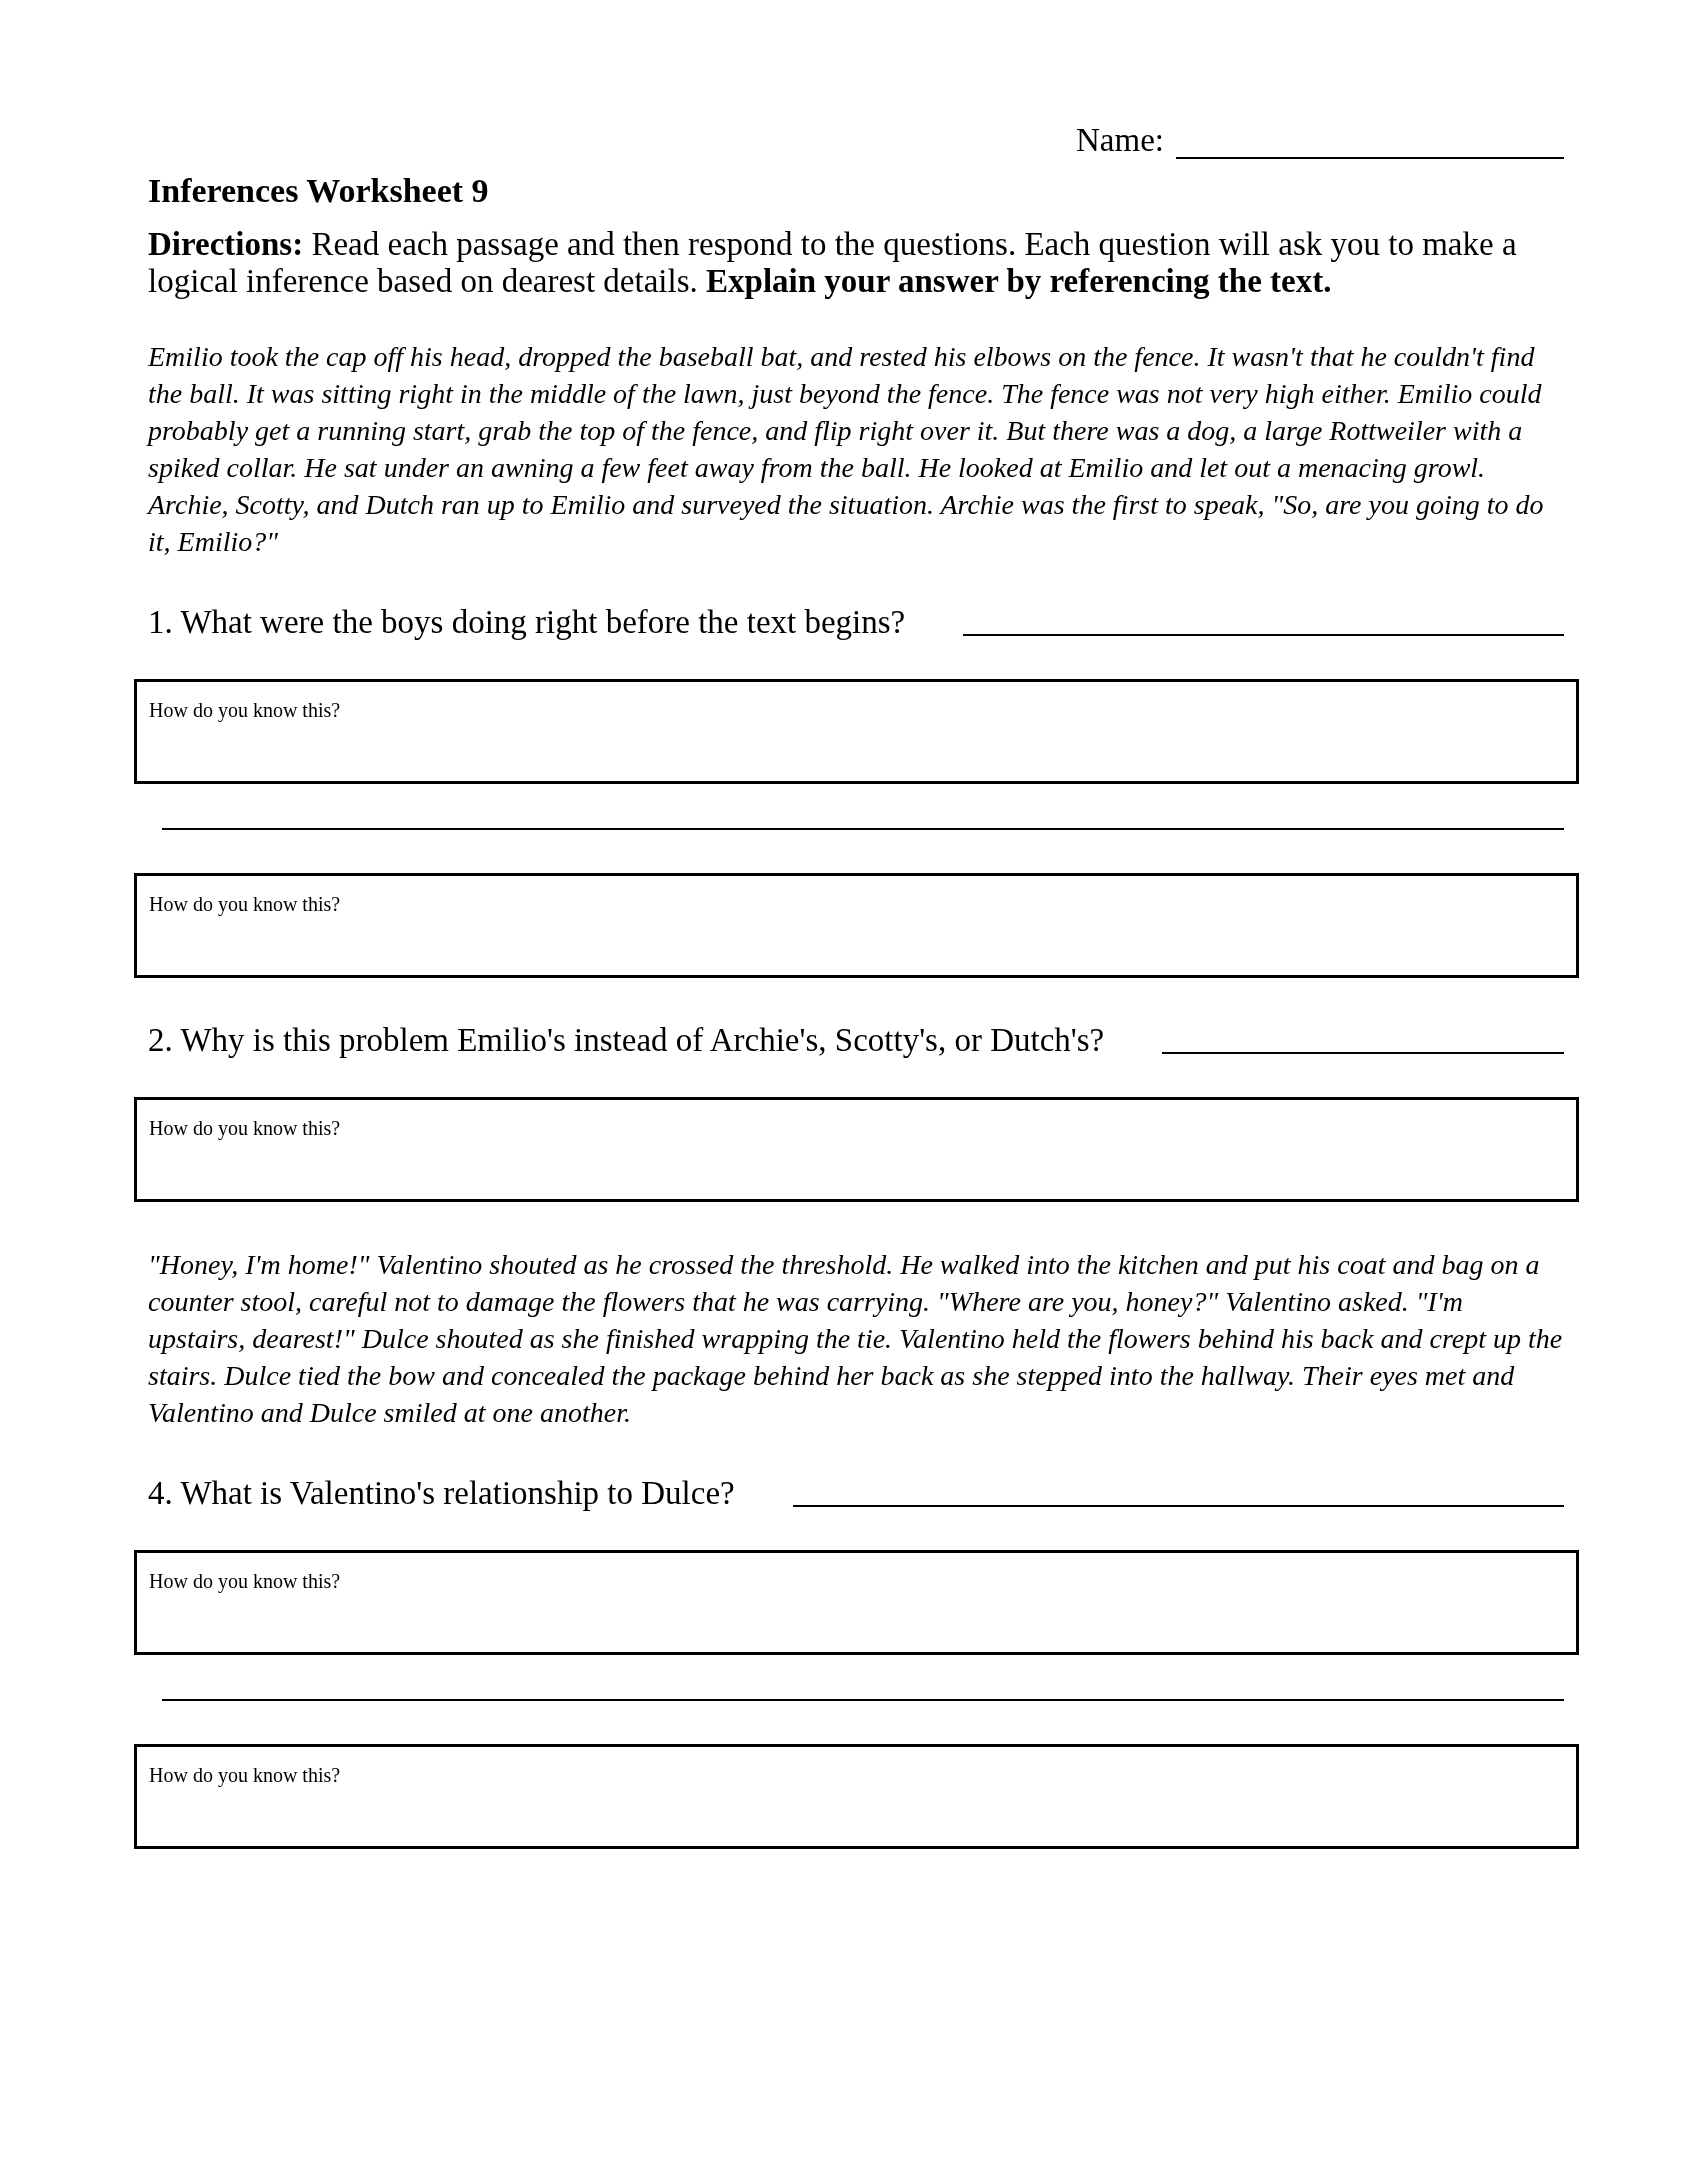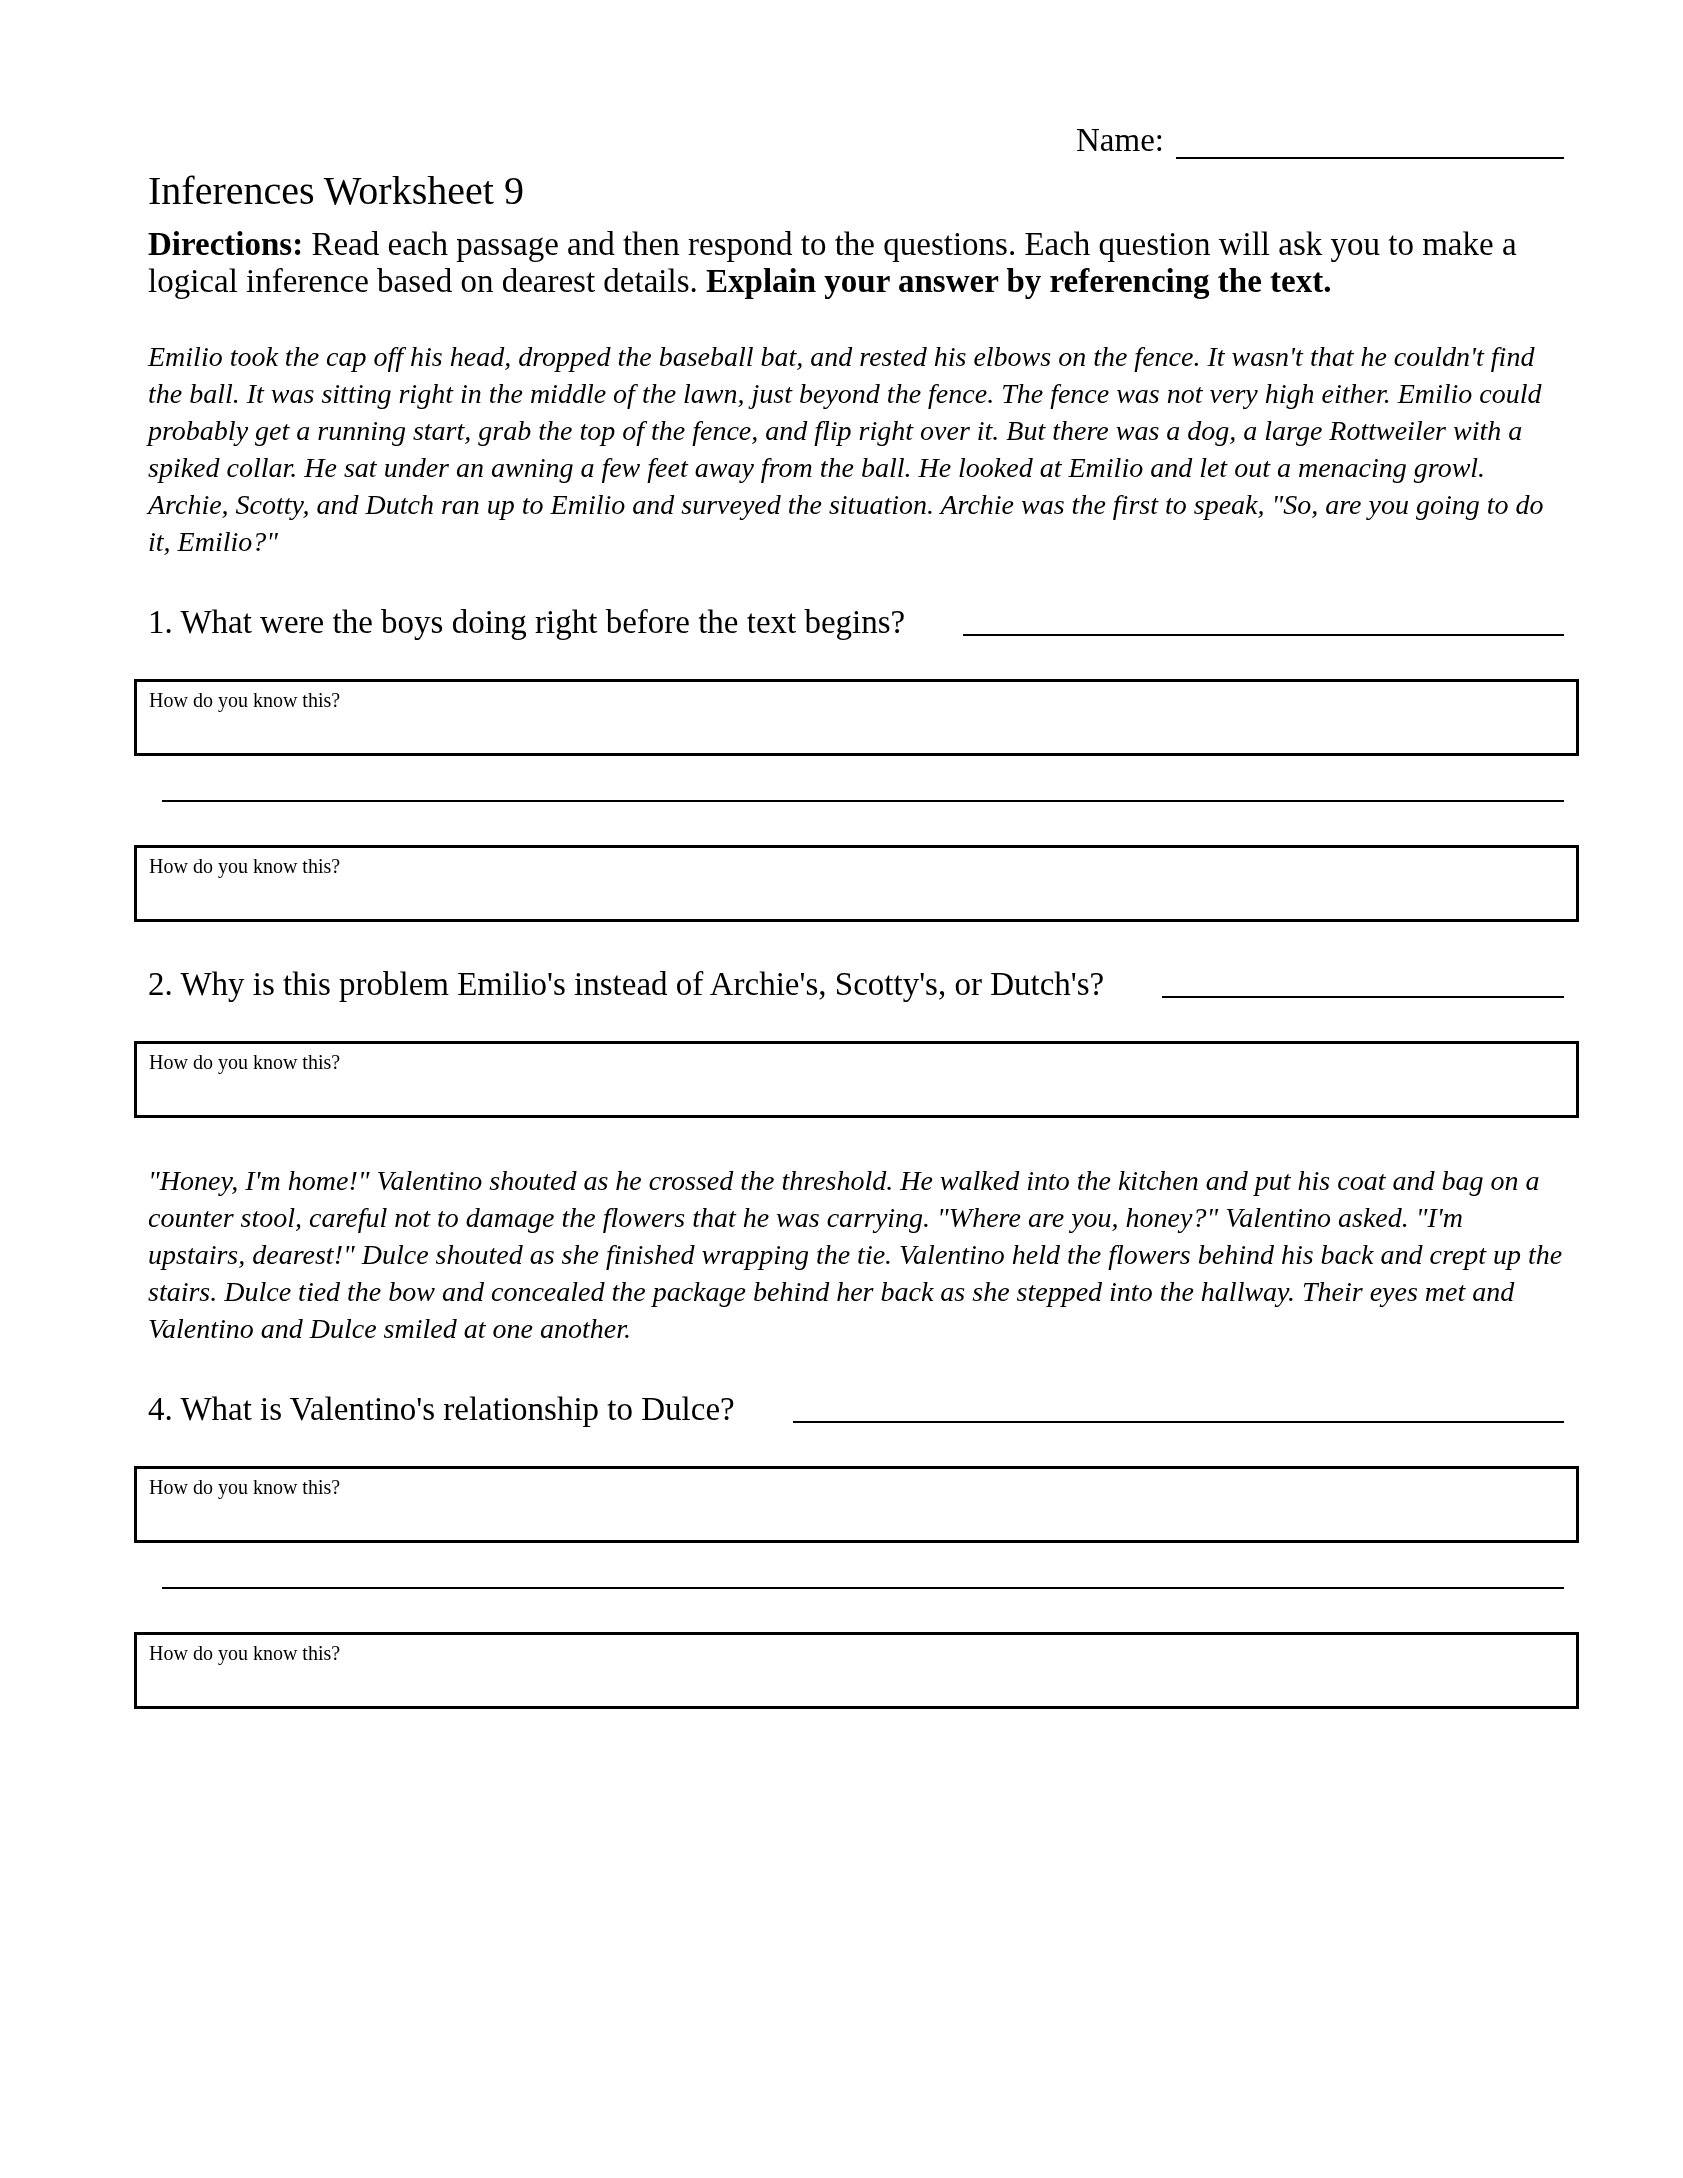--- a/index.html
+++ b/index.html
@@ -10,37 +10,37 @@
   }
   .content{margin-left:148px;margin-right:119px;}
   .name-row{
     display:flex;justify-content:flex-end;align-items:flex-end;
     padding-top:121px;font-size:33px;line-height:38px;
   }
   .name-line{
     width:388px;height:36px;border-bottom:2px solid #000;margin-left:12px;
   }
   .title{
-    font-size:40px;line-height:51px;font-weight:normal;margin:6px 0 0 0;
+    font-size:34px;line-height:51px;font-weight:bold;margin:6px 0 0 0;
   }
   .directions{font-size:33px;line-height:37px;margin:10px 0 0 0;}
   .passage{font-size:28px;line-height:37px;margin:38px 0 0 0;font-style:italic;}
   .passage.second{margin-top:44px;}
   .question{
     display:flex;align-items:flex-end;
     font-size:33px;line-height:37px;margin:44px 0 0 0;gap:44px;
   }
   .q-text{white-space:nowrap;}
   .answer-line{
     flex:1;min-width:59px;border-bottom:2px solid #000;margin:0 0 5px 14px;
   }
   .answer-box{
-    border:3px solid #000;box-sizing:border-box;height:77px;
+    border:3px solid #000;box-sizing:border-box;height:105px;
     margin:38px 0 0 -14px;width:calc(100% + 29px);
-    padding:6px 12px;background:#fff;
+    padding:16px 12px;background:#fff;
   }
   .box-label{font-size:20px;line-height:24px;display:block;}
 </style>
 </head>
 <body>
 
 <div class="page">
   <div class="content">
 
     <div class="name-row">

